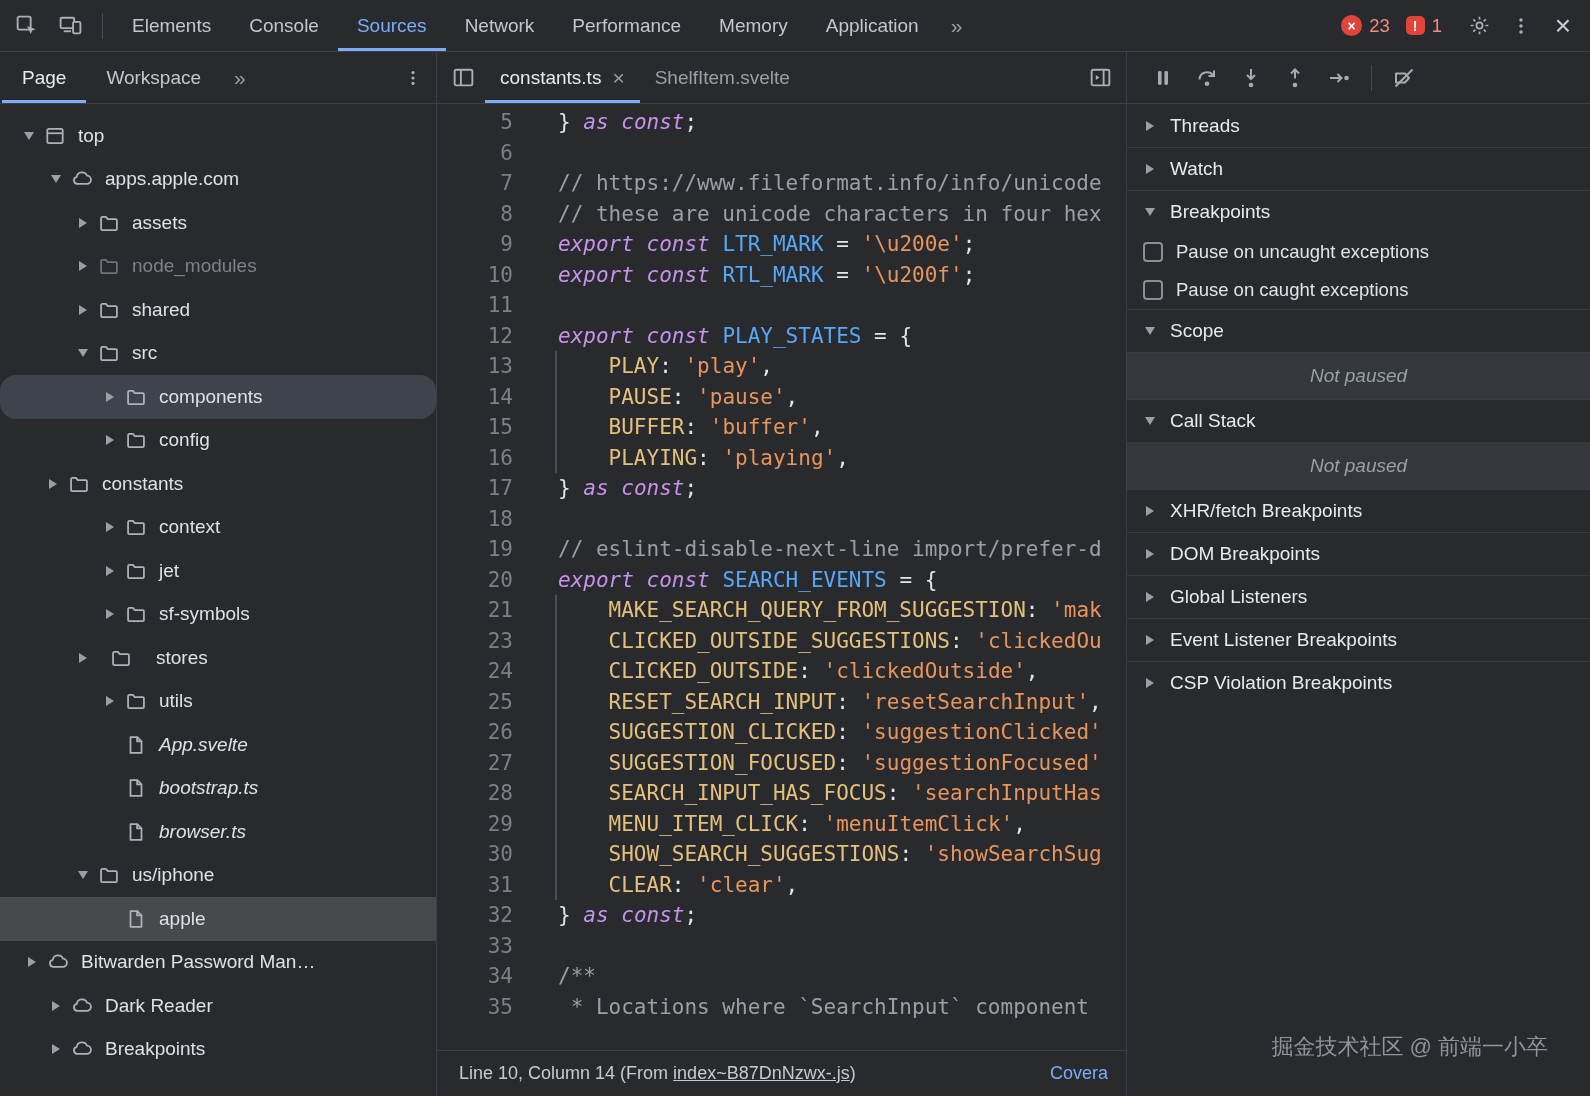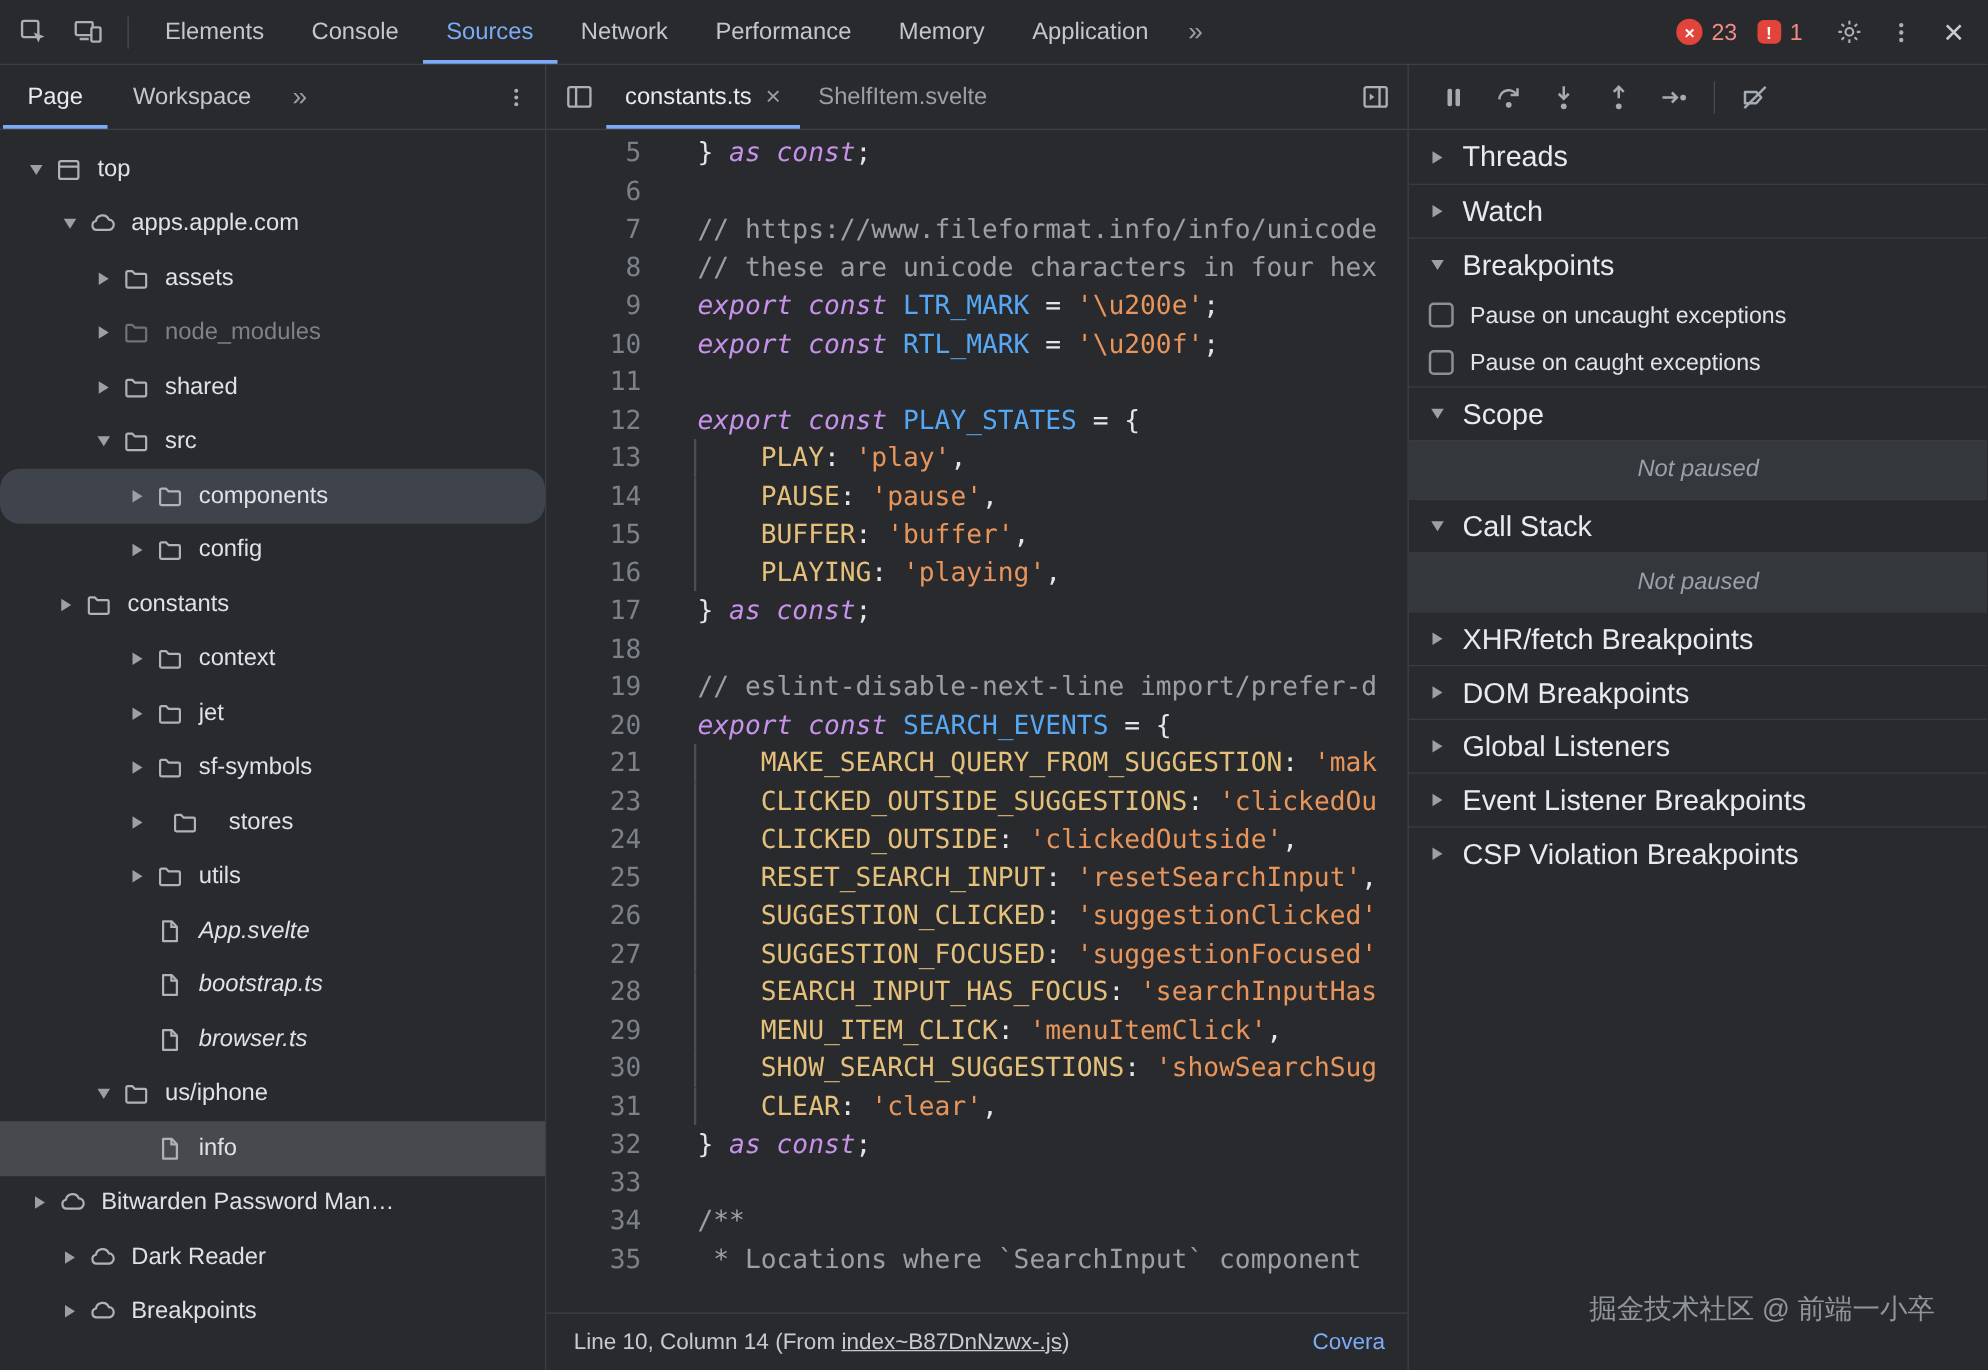--- a/index.html
+++ b/index.html
@@ -77,21 +77,21 @@
   .statusbar{ height:46px; flex:none; border-top:1px solid var(--border); display:flex; align-items:center; padding:0 18px 0 22px; font-size:18px; color:#c7cbd0; white-space:pre; overflow:hidden; }
   .statusbar .link{ text-decoration:underline; cursor:pointer; }
   .coverage{ color:var(--blue); cursor:pointer; max-width:92px; overflow:hidden; flex:none; }
 
   
   .dbg-toolbar{ height:52px; display:flex; align-items:center; border-bottom:1px solid var(--border); padding-left:14px; }
   .dbtn{ width:44px; height:40px; display:flex; align-items:center; justify-content:center; color:#a5abb2; cursor:pointer; flex:none; }
   .dbtn svg{ width:24px; height:24px; }
   .sec{ height:43px; display:flex; align-items:center; padding-left:10px; gap:8px; border-top:1px solid #383c42; cursor:pointer; }
   #dbg-sections .sec:first-child{ border-top:none; }
-  .slabel{ font-size:23px; color:var(--text); }
+  .slabel{ font-size:19px; color:var(--text); }
   .cbrow{ height:38px; display:flex; align-items:center; gap:13px; padding-left:16px; cursor:pointer; }
   .cbrow .cb{ width:20px; height:20px; border:2px solid #8a9097; border-radius:4px; flex:none; }
   .cblabel{ font-size:18.5px; color:#e0e3e7; }
   .band{ height:47px; background:var(--band); border-top:1px solid #383c42; color:var(--text2); font-size:19px; font-style:italic; display:flex; align-items:center; justify-content:center; }
   .wm{ position:absolute; right:42px; bottom:34px; color:#8f959b; font-size:22px; }
 </style>
 </head>
 <body>
 
 <div class="root">
@@ -265,21 +265,21 @@
           </div>
           <div class="trow" style="padding-left: 97px;">
             <span class="chev closed"></span>
             <span class="tico">
               <svg viewBox="0 0 20 20" fill="none" stroke="currentColor" stroke-width="1.6">
                 <path d="M2.8 15.5v-10a1 1 0 0 1 1-1h3.4l1.7 1.9h7.3a1 1 0 0 1 1 1v8.1a1 1 0 0 1-1 1H3.8a1 1 0 0 1-1-1Z" stroke-linejoin="round"></path>
               </svg>
             </span>
             <span class="tlabel">sf-symbols</span>
           </div>
-          <div class="trow" style="padding-left: 97px; gap: 12px;">
+          <div class="trow" style="padding-left: 70px; gap: 12px;">
             <span class="chev closed"></span>
             <span class="tico">
               <svg viewBox="0 0 20 20" fill="none" stroke="currentColor" stroke-width="1.6">
                 <path d="M2.8 15.5v-10a1 1 0 0 1 1-1h3.4l1.7 1.9h7.3a1 1 0 0 1 1 1v8.1a1 1 0 0 1-1 1H3.8a1 1 0 0 1-1-1Z" stroke-linejoin="round"></path>
               </svg>
             </span>
             <span class="tlabel">stores</span>
           </div>
           <div class="trow" style="padding-left: 97px;">
             <span class="chev closed"></span>
@@ -330,21 +330,21 @@
             <span class="tlabel">us/iphone</span>
           </div>
           <div class="trow sel-soft" style="padding-left: 97px;">
             <span class="chev none"></span>
             <span class="tico">
               <svg viewBox="0 0 20 20" fill="none" stroke="currentColor" stroke-width="1.6">
                 <path d="M5 2.8h6.2l3.8 3.9v10.5H5Z" stroke-linejoin="round"></path>
                 <path d="M11 2.8v4h4"></path>
               </svg>
             </span>
-            <span class="tlabel">info</span>
+            <span class="tlabel">apple</span>
           </div>
           <div class="trow" style="padding-left: 19px;">
             <span class="chev closed"></span>
             <span class="tico">
               <svg viewBox="0 0 20 20" fill="none" stroke="currentColor" stroke-width="1.6">
                 <path d="M5.8 14.5a3.3 3.3 0 0 1-.6-6.5 4.9 4.9 0 0 1 9.4-1 3.55 3.55 0 0 1-.4 7.5Z" stroke-linejoin="round"></path>
               </svg>
             </span>
             <span class="tlabel">Bitwarden Password Man…</span>
           </div>

